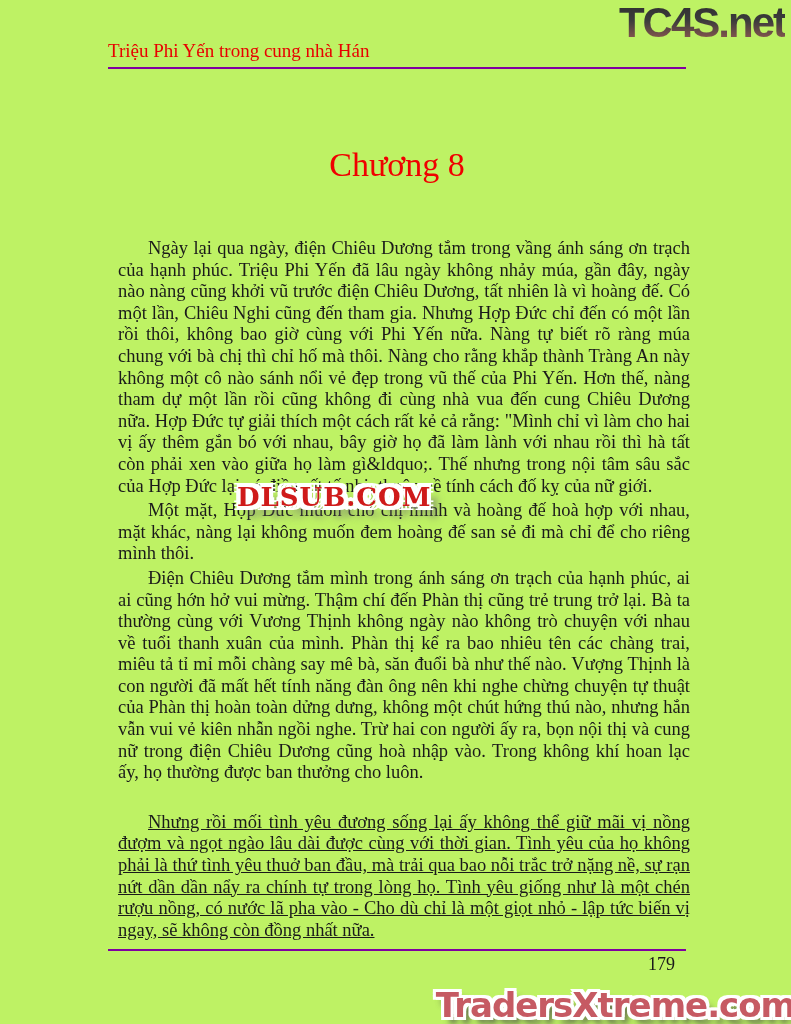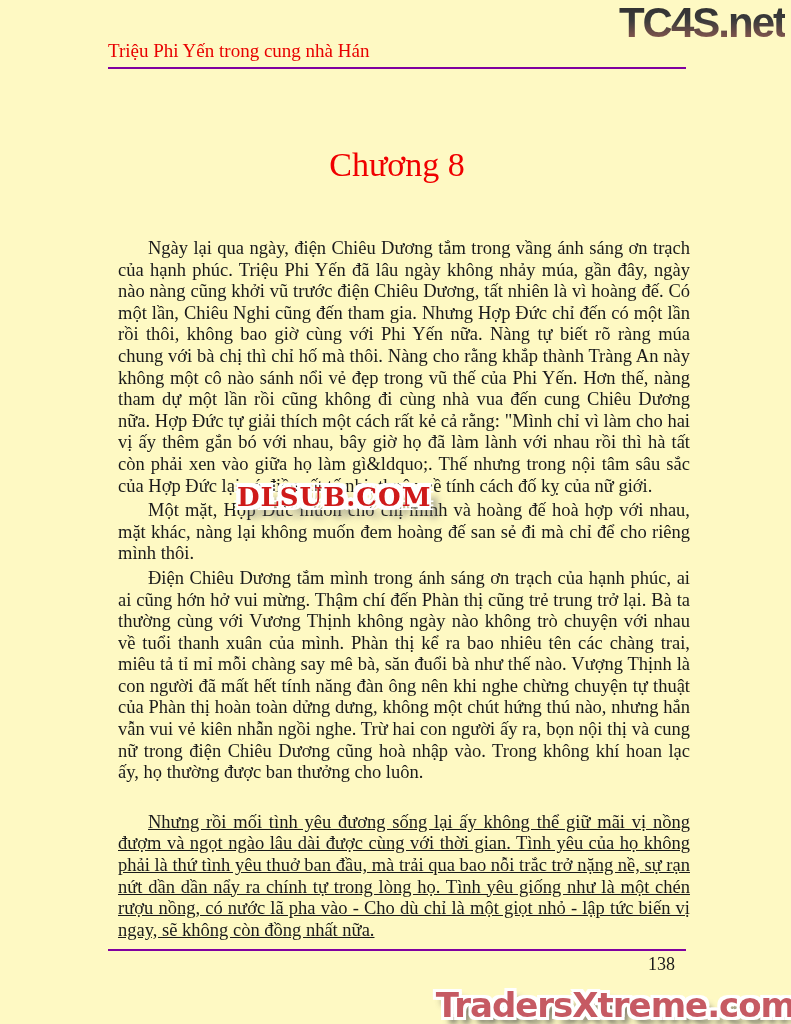--- a/index.html
+++ b/index.html
@@ -1,17 +1,17 @@
 <!DOCTYPE html>
 <html><head>
 <meta charset="utf-8">
 <style>
   html,body{margin:0;padding:0;background:#e8e8e8;}
   .page{
-    position:relative;width:791px;height:1024px;background:#fef9c3;
+    position:relative;width:791px;height:1024px;background:#bef264;
     font-family:"Liberation Serif", serif;color:#1a1a1a;overflow:hidden;
     margin:0 auto;
   }
   
   .header-row{
     position:absolute;left:108px;top:40px;width:578px;
     display:flex;justify-content:space-between;align-items:flex-end;
     font-size:19px;
   }
   .book-title{color:#e80000;}
@@ -83,17 +83,17 @@
   <div class="body-text">
     <p>Ngày lại qua ngày, điện Chiêu Dương tắm trong vầng ánh sáng ơn trạch của hạnh phúc. Triệu Phi Yến đã lâu ngày không nhảy múa, gần đây, ngày nào nàng cũng khởi vũ trước điện Chiêu Dương, tất nhiên là vì hoàng đế. Có một lần, Chiêu Nghi cũng đến tham gia. Nhưng Hợp Đức chỉ đến có một lần rồi thôi, không bao giờ cùng với Phi Yến nữa. Nàng tự biết rõ ràng múa chung với bà chị thì chỉ hố mà thôi. Nàng cho rằng khắp thành Tràng An này không một cô nào sánh nổi vẻ đẹp trong vũ thế của Phi Yến. Hơn thế, nàng tham dự một lần rồi cũng không đi cùng nhà vua đến cung Chiêu Dương nữa. Hợp Đức tự giải thích một cách rất kẻ cả rằng: "Mình chỉ vì làm cho hai vị ấy thêm gắn bó với nhau, bây giờ họ đã làm lành với nhau rồi thì hà tất còn phải xen vào giữa họ làm gì&amp;ldquo;. Thế nhưng trong nội tâm sâu sắc của Hợp Đức lại có điều rất tế nhị, thuộc về tính cách đố kỵ của nữ giới.</p>
     <p>Một mặt, Hợp Đức muốn cho chị mình và hoàng đế hoà hợp với nhau, mặt khác, nàng lại không muốn đem hoàng đế san sẻ đi mà chỉ để cho riêng mình thôi.</p>
     <p>Điện Chiêu Dương tắm mình trong ánh sáng ơn trạch của hạnh phúc, ai ai cũng hớn hở vui mừng. Thậm chí đến Phàn thị cũng trẻ trung trở lại. Bà ta thường cùng với Vương Thịnh không ngày nào không trò chuyện với nhau về tuổi thanh xuân của mình. Phàn thị kể ra bao nhiêu tên các chàng trai, miêu tả tỉ mỉ mỗi chàng say mê bà, săn đuổi bà như thế nào. Vượng Thịnh là con người đã mất hết tính năng đàn ông nên khi nghe chừng chuyện tự thuật của Phàn thị hoàn toàn dửng dưng, không một chút hứng thú nào, nhưng hắn vẫn vui vẻ kiên nhẫn ngồi nghe. Trừ hai con người ấy ra, bọn nội thị và cung nữ trong điện Chiêu Dương cũng hoà nhập vào. Trong không khí hoan lạc ấy, họ thường được ban thưởng cho luôn.</p>
     <p class="gap-before">Nhưng rồi mối tình yêu đương sống lại ấy không thể giữ mãi vị nồng đượm và ngọt ngào lâu dài được cùng với thời gian. Tình yêu của họ không phải là thứ tình yêu thuở ban đầu, mà trải qua bao nỗi trắc trở nặng nề, sự rạn nứt dần dần nẩy ra chính tự trong lòng họ. Tình yêu giống như là một chén rượu nồng, có nước lã pha vào - Cho dù chỉ là một giọt nhỏ - lập tức biến vị ngay, sẽ không còn đồng nhất nữa.</p>
   </div>
 
   <div class="watermark">DLSUB.COM</div>
 
   <div class="footer-rule"></div>
-  <span class="footer-page">138</span>
+  <span class="footer-page">179</span>
 
   <div class="bottom-banner">TradersXtreme.com</div>
 
 </div>
 
 </body></html>

